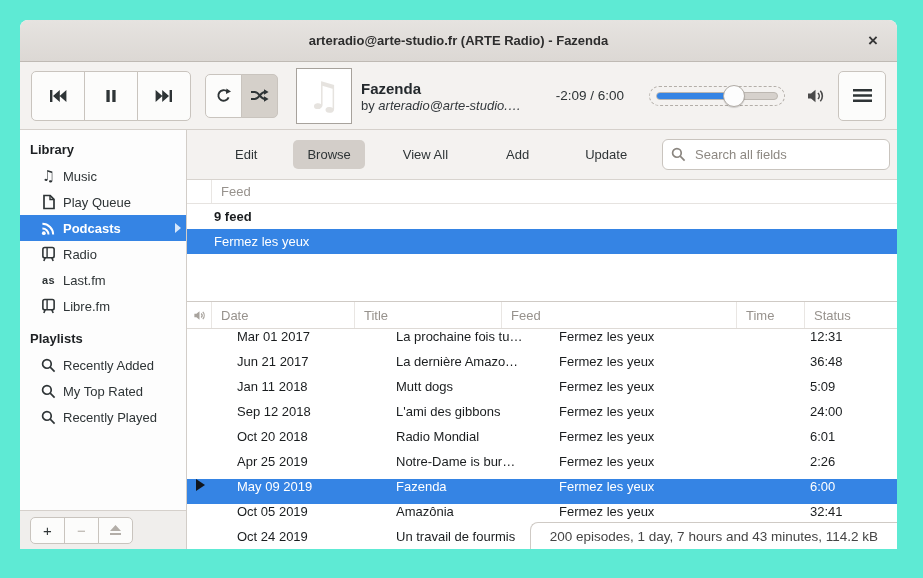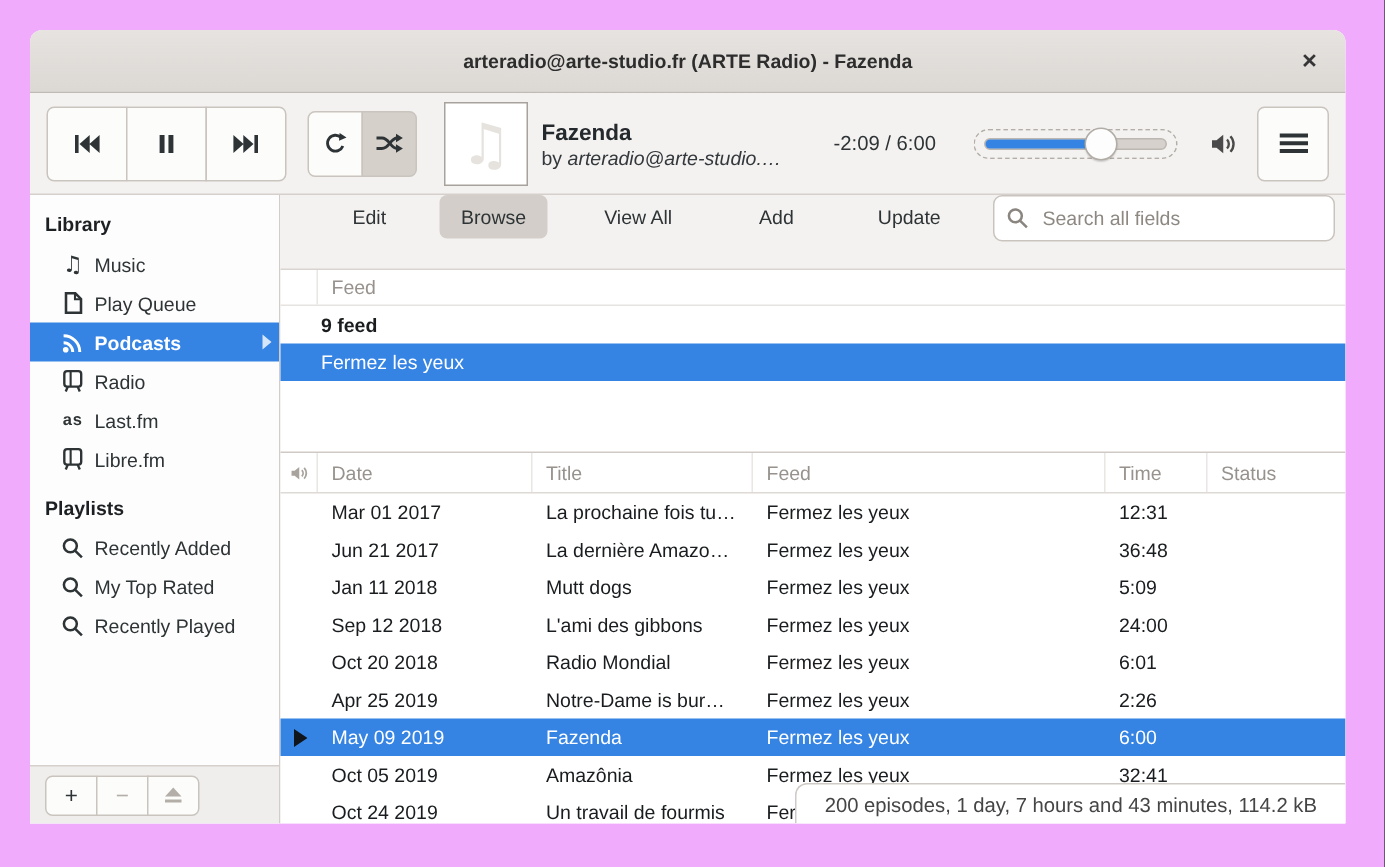--- a/index.html
+++ b/index.html
@@ -1,17 +1,17 @@
 <!DOCTYPE html>
 <html><head>
 <meta charset="utf-8">
 <style>
   html,body{margin:0;padding:0;background:#000;}
   *{box-sizing:border-box;font-family:"Liberation Sans",sans-serif;}
-  .stage{position:relative;width:923px;height:578px;background:#f0abfc;overflow:hidden;}
+  .stage{position:relative;width:923px;height:578px;background:#5eead4;overflow:hidden;}
   .window{position:absolute;left:20px;top:20px;width:877px;height:529px;background:#fff;
           border-radius:8px 8px 0 0;overflow:hidden;display:flex;flex-direction:column;}
   
   .titlebar{height:42px;flex:0 0 42px;background:linear-gradient(#e6e3e0,#dcd8d4);
             border-bottom:1px solid #bfbab4;position:relative;display:flex;align-items:center;justify-content:center;}
   .titlebar .title{font-size:13px;font-weight:bold;color:#2d2d2d;}
   .close-btn{position:absolute;right:10px;top:7px;width:28px;height:28px;border:none;background:transparent;
              font-size:17px;font-weight:bold;color:#363636;cursor:pointer;line-height:28px;padding:0;}
   
   .player-bar{height:68px;flex:0 0 68px;background:#f4f2f0;border-bottom:1px solid #d5d0cb;
@@ -52,21 +52,21 @@
         border-top:5px solid transparent;border-bottom:5px solid transparent;}
   .mnote::before{content:"♫";font-family:"DejaVu Sans",sans-serif;font-size:15px;}
   .lastfm::before{content:"as";font-size:11px;font-weight:bold;letter-spacing:.5px;}
   .side-tools{position:absolute;left:0;right:0;bottom:0;height:39px;background:#f0eeec;border-top:1px solid #d5d0cb;
               display:flex;align-items:center;padding-left:10px;}
   .side-tools .btn{width:35px;height:27px;font-size:15px;}
   .side-tools .dis{color:#b3aea8;}
   
   .main{flex:1;display:flex;flex-direction:column;position:relative;min-width:0;background:#fff;}
   .browse-bar{height:50px;flex:0 0 50px;background:#f4f2f0;border-bottom:1px solid #d8d4cf;
-              display:flex;align-items:flex-start;padding-left:26px;}
+              display:flex;align-items:center;padding-left:26px;}
   .bb-btn{border:none;background:transparent;font-size:13px;color:#2e3436;padding:7px 14px;border-radius:5px;cursor:pointer;}
   .bb-btn.active{background:#d3cec9;}
   .search{margin-left:auto;margin-right:7px;width:228px;height:31px;background:#fff;border:1px solid #c9c4be;
           border-radius:6px;display:flex;align-items:center;padding:0 8px;}
   .search svg{flex:0 0 auto;color:#8a857f;}
   .search input{border:none;outline:none;flex:1;min-width:0;font-size:13px;color:#2e3436;margin-left:7px;background:transparent;}
   .search input::placeholder{color:#8d8882;}
   
   .fb-head{height:24px;display:flex;align-items:center;border-bottom:1px solid #e6e3e0;}
   .fb-head .pad{width:25px;height:100%;border-right:1px solid #e9e6e3;}
@@ -78,21 +78,21 @@
   
   .ep-head{height:27px;display:flex;align-items:center;border-bottom:1px solid #dedad6;font-size:13px;color:#97928d;}
   .ep-head .c{height:100%;display:flex;align-items:center;border-right:1px solid #e9e6e3;padding-left:9px;}
   .ep-head .c:last-child{border-right:none;}
   .ci{width:25px;flex:0 0 25px;justify-content:center;padding-left:0 !important;}
   .cd{width:143px;flex:0 0 143px;}
   .ct{width:147px;flex:0 0 147px;}
   .cf{width:235px;flex:0 0 235px;}
   .cm{width:68px;flex:0 0 68px;}
   .cs{flex:1;min-width:0;}
-  .ep-row{height:25px;display:flex;align-items:center;font-size:13px;color:#1a1d1f;cursor:pointer;}
+  .ep-row{height:25px;display:flex;font-size:13px;color:#1a1d1f;cursor:pointer;gap:16px;}
   .ep-row .c{padding-left:9px;white-space:nowrap;overflow:hidden;}
   .ep-row .ci{display:flex;justify-content:center;padding-left:0;}
   .ep-row.selected{background:#3584e4;color:#fff;}
   
   .statusbar{position:absolute;right:0;bottom:0;height:27px;background:#fff;border:1px solid #cfcac5;
              border-right:none;border-bottom:none;border-top-left-radius:8px;display:flex;align-items:center;
              padding:0 19px;font-size:13.5px;color:#454545;white-space:nowrap;}
   svg{display:block;}
 </style>
 </head>

